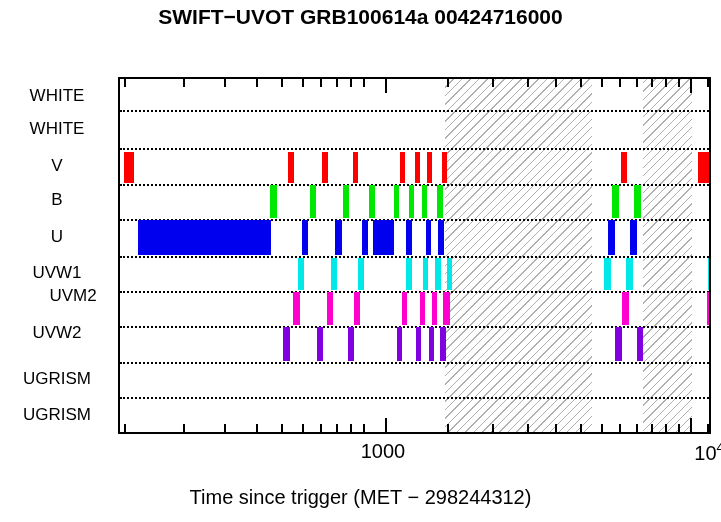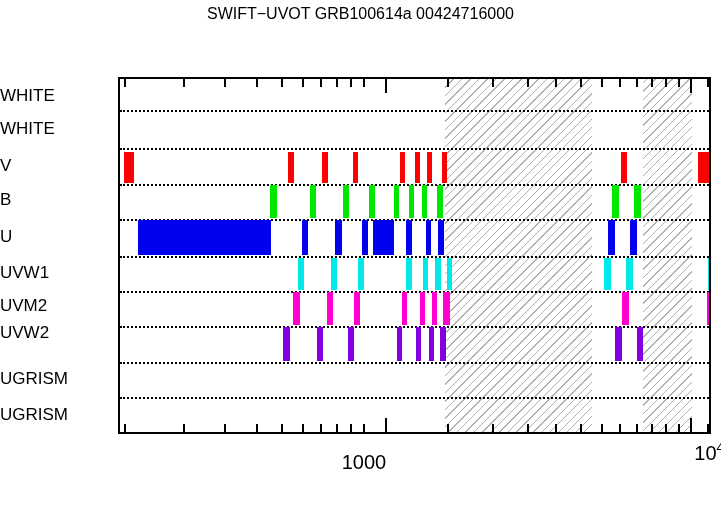--- a/index.html
+++ b/index.html
@@ -21,24 +21,25 @@
     height: 522px;
     background: #ffffff;
   }
   
   .chart-title {
     position: absolute;
     left: 0;
     top: 5px;
     width: 721px;
     text-align: center;
-    font-size: 16px;
+    font-size: 21px;
     color: #000000;
     letter-spacing: 0px;
     white-space: nowrap;
+    font-weight: bold;
   }
   
   .plot-frame {
     position: absolute;
     left: 118px;
     top: 77px;
     width: 593px;
     height: 357px;
     border: 2px solid #000000;
     box-sizing: border-box;
@@ -74,21 +75,21 @@
     border-top: 2px dotted #000000;
   }
   
   .bar {
     position: absolute;
   }
   .ylabel-box {
     position: absolute;
     left: 0px;
     width: 114px;
-    text-align: left;
+    text-align: center;
     font-size: 17px;
     color: #000000;
     white-space: nowrap;
   }
   
   .xtick {
     position: absolute;
     bottom: 0;
     width: 2px;
     background: #000000;
@@ -145,21 +146,21 @@
       <div class="ylabel-box" style="top: 119px;">WHITE</div>
       <div class="ytick-left" style="left: 118px; top: 128px; width: 0px;"></div>
       <div class="ylabel-box" style="top: 156px;">V</div>
       <div class="ytick-left" style="left: 118px; top: 165px; width: 0px;"></div>
       <div class="ylabel-box" style="top: 190px;">B</div>
       <div class="ytick-left" style="left: 118px; top: 199px; width: 0px;"></div>
       <div class="ylabel-box" style="top: 227px;">U</div>
       <div class="ytick-left" style="left: 118px; top: 236px; width: 0px;"></div>
       <div class="ylabel-box" style="top: 263px;">UVW1</div>
       <div class="ytick-left" style="left: 118px; top: 272px; width: 0px;"></div>
-      <div class="ylabel-box" style="top: 296px;">UVM2</div>
+      <div class="ylabel-box" style="top: 286px; padding-left: 16px;">UVM2</div>
       <div class="ytick-left" style="left: 118px; top: 307px; width: 0px;"></div>
       <div class="ylabel-box" style="top: 323px;">UVW2</div>
       <div class="ytick-left" style="left: 118px; top: 343px; width: 0px;"></div>
       <div class="ylabel-box" style="top: 369px;">UGRISM</div>
       <div class="ytick-left" style="left: 118px; top: 378px; width: 0px;"></div>
       <div class="ylabel-box" style="top: 405px;">UGRISM</div>
       <div class="ytick-left" style="left: 118px; top: 414px; width: 0px;"></div>
     </div>
 
   <div class="plot-frame">
@@ -279,18 +280,19 @@
         <div class="xtick minor" style="left: 587px;"></div>
         <div class="xtick-top minor" style="left: 587px;"></div>
         <div class="xtick major" style="left: 265px;"></div>
         <div class="xtick-top major" style="left: 265px;"></div>
         <div class="xtick major" style="left: 570px;"></div>
         <div class="xtick-top major" style="left: 570px;"></div>
       </div>
   </div>
 
   <div id="xticklabels">
-      <div class="xticklabel" style="left: 364px; margin-top: 11px;">1000</div>
+      <div class="xticklabel" style="left: 383px;">1000</div>
       <div class="xticklabel" style="left: 709px;">10<sup>4</sup></div>
     </div>
 
+  <div class="xaxis-title">Time since trigger (MET − 298244312)</div>
 
 </div>
 
 </body></html>

